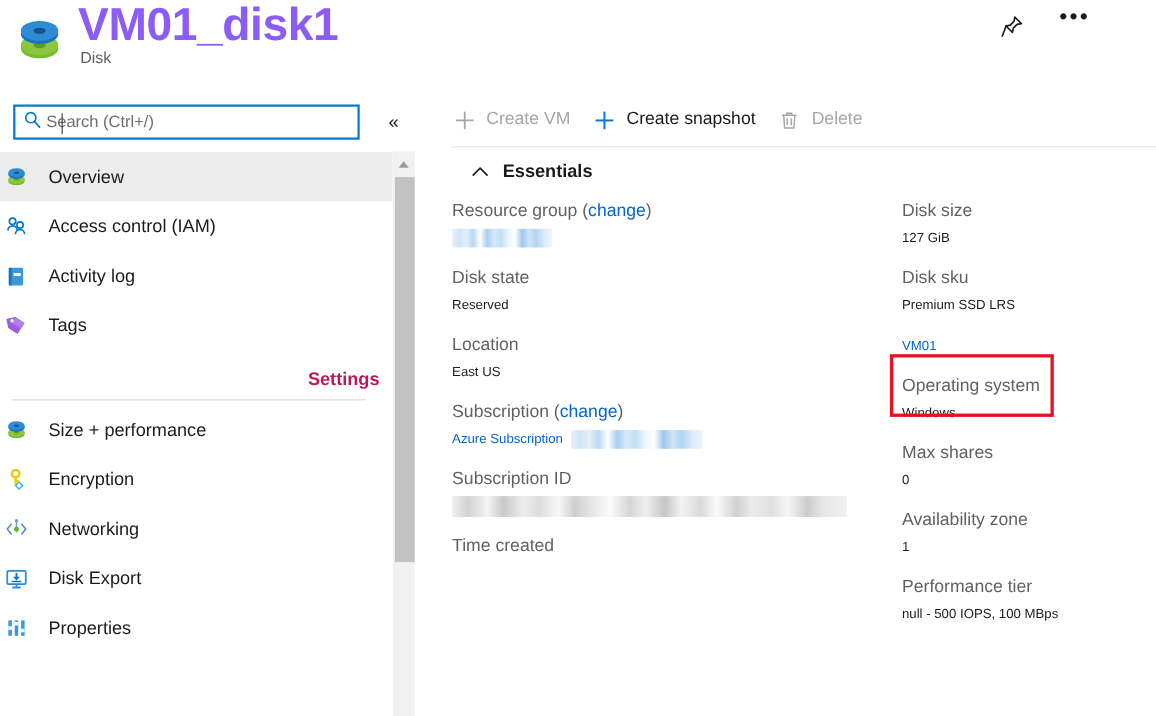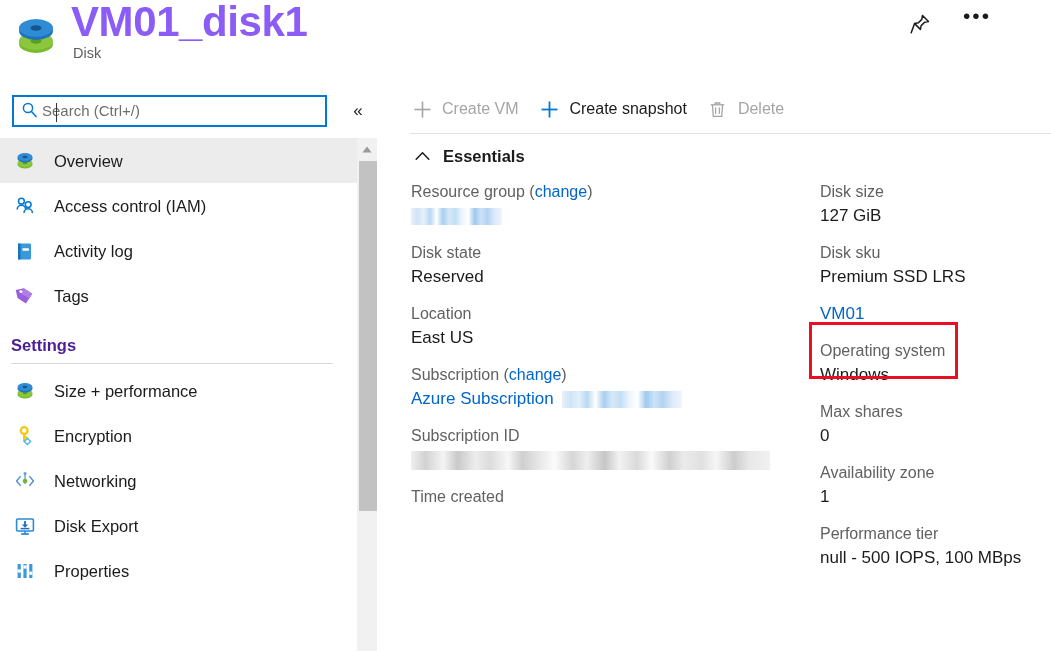--- a/index.html
+++ b/index.html
@@ -63,34 +63,34 @@
     width: 28px; height: 26px; cursor: pointer;
     font-size: 17px; color: #1b1b1b; text-align: center; line-height: 26px;
   }
 
   .navlist {
     position: absolute; left: 0; top: 48px;
     width: 357px; height: 513px; overflow: hidden;
   }
   .nav-item {
     position: relative; display: flex; align-items: center;
-    height: 45px; padding-left: 10px; cursor: pointer;
+    height: 45px; cursor: pointer;
   }
   .nav-item.sel { background: #ececec; }
   .nav-ico {
     width: 30px; height: 26px; flex: 0 0 auto;
     display: flex; align-items: center; justify-content: center;
   }
   .nav-lbl {
     font-size: 16.5px; color: #1b1b1b; padding-left: 14px;
     line-height: 22px; white-space: nowrap;
   }
   .nav-group {
-    font-size: 16.5px; font-weight: bold; color: #4c1d95;
-    padding: 16px 0 4px 11px; line-height: 22px;
+    font-size: 16.5px; font-weight: bold; color: #be185d;
+    padding: 16px 12px 4px 11px; line-height: 22px; text-align: right;
   }
   .nav-rule {
     height: 1px; background: #d9d9d9;
     margin: 3px 24px 4px 11px;
   }
 
   
   .sb-track {
     position: absolute; left: 357px; top: 48px;
     width: 20px; height: 513px; background: #f1f1f1;
@@ -124,40 +124,40 @@
   }
   .cmd-lbl { font-size: 16px; color: #1b1b1b; padding-left: 7px; line-height: 22px; }
   .cmd.disabled .cmd-lbl { color: #a5a5a5; }
 
   .cmd-rule {
     position: absolute; left: 10px; top: 48px;
     width: 641px; height: 1px; background: #e3e3e3;
   }
 
   .ess-hdr {
-    position: absolute; left: 10px; top: 60px;
+    position: absolute; left: 24px; top: 60px;
     display: flex; align-items: center; cursor: pointer; text-align: right;
   }
   .ess-chev { width: 24px; height: 20px; display: flex; align-items: center; justify-content: center; }
   .ess-lbl {
     font-size: 16.5px; font-weight: bold; color: #1b1b1b;
     padding-left: 9px; line-height: 22px;
   }
 
   .cols { position: absolute; left: 0; top: 95px; width: 651px; height: 470px; }
   .col { position: absolute; top: 0; }
   .col-left { left: 11px; width: 400px; }
   .col-right { left: 420px; width: 231px; }
 
   .fld { margin-bottom: 13px; }
   .fld-k {
     font-size: 16px; color: #616161; line-height: 24px; white-space: nowrap;
   }
   .fld-v {
-    font-size: 17px; color: #1b1b1b; line-height: 24px; white-space: nowrap;
+    font-size: 12px; color: #1b1b1b; line-height: 24px; white-space: nowrap;
   }
   .lnk { color: #0066cc; cursor: pointer; }
   .fld-v .lnk { color: #0066cc; }
 
   
   .redact { display: inline-block; vertical-align: middle; }
   .redact-blue {
     background: linear-gradient(90deg,
       #e8f2fb 0%, #cfe4f7 7%, #e4f0fb 14%, #b9d8f3 21%, #ffffff 28%,
       #a9cfef 35%, #d6e8f8 42%, #c2dff5 49%, #ecf5fd 56%, #ffffff 63%,

